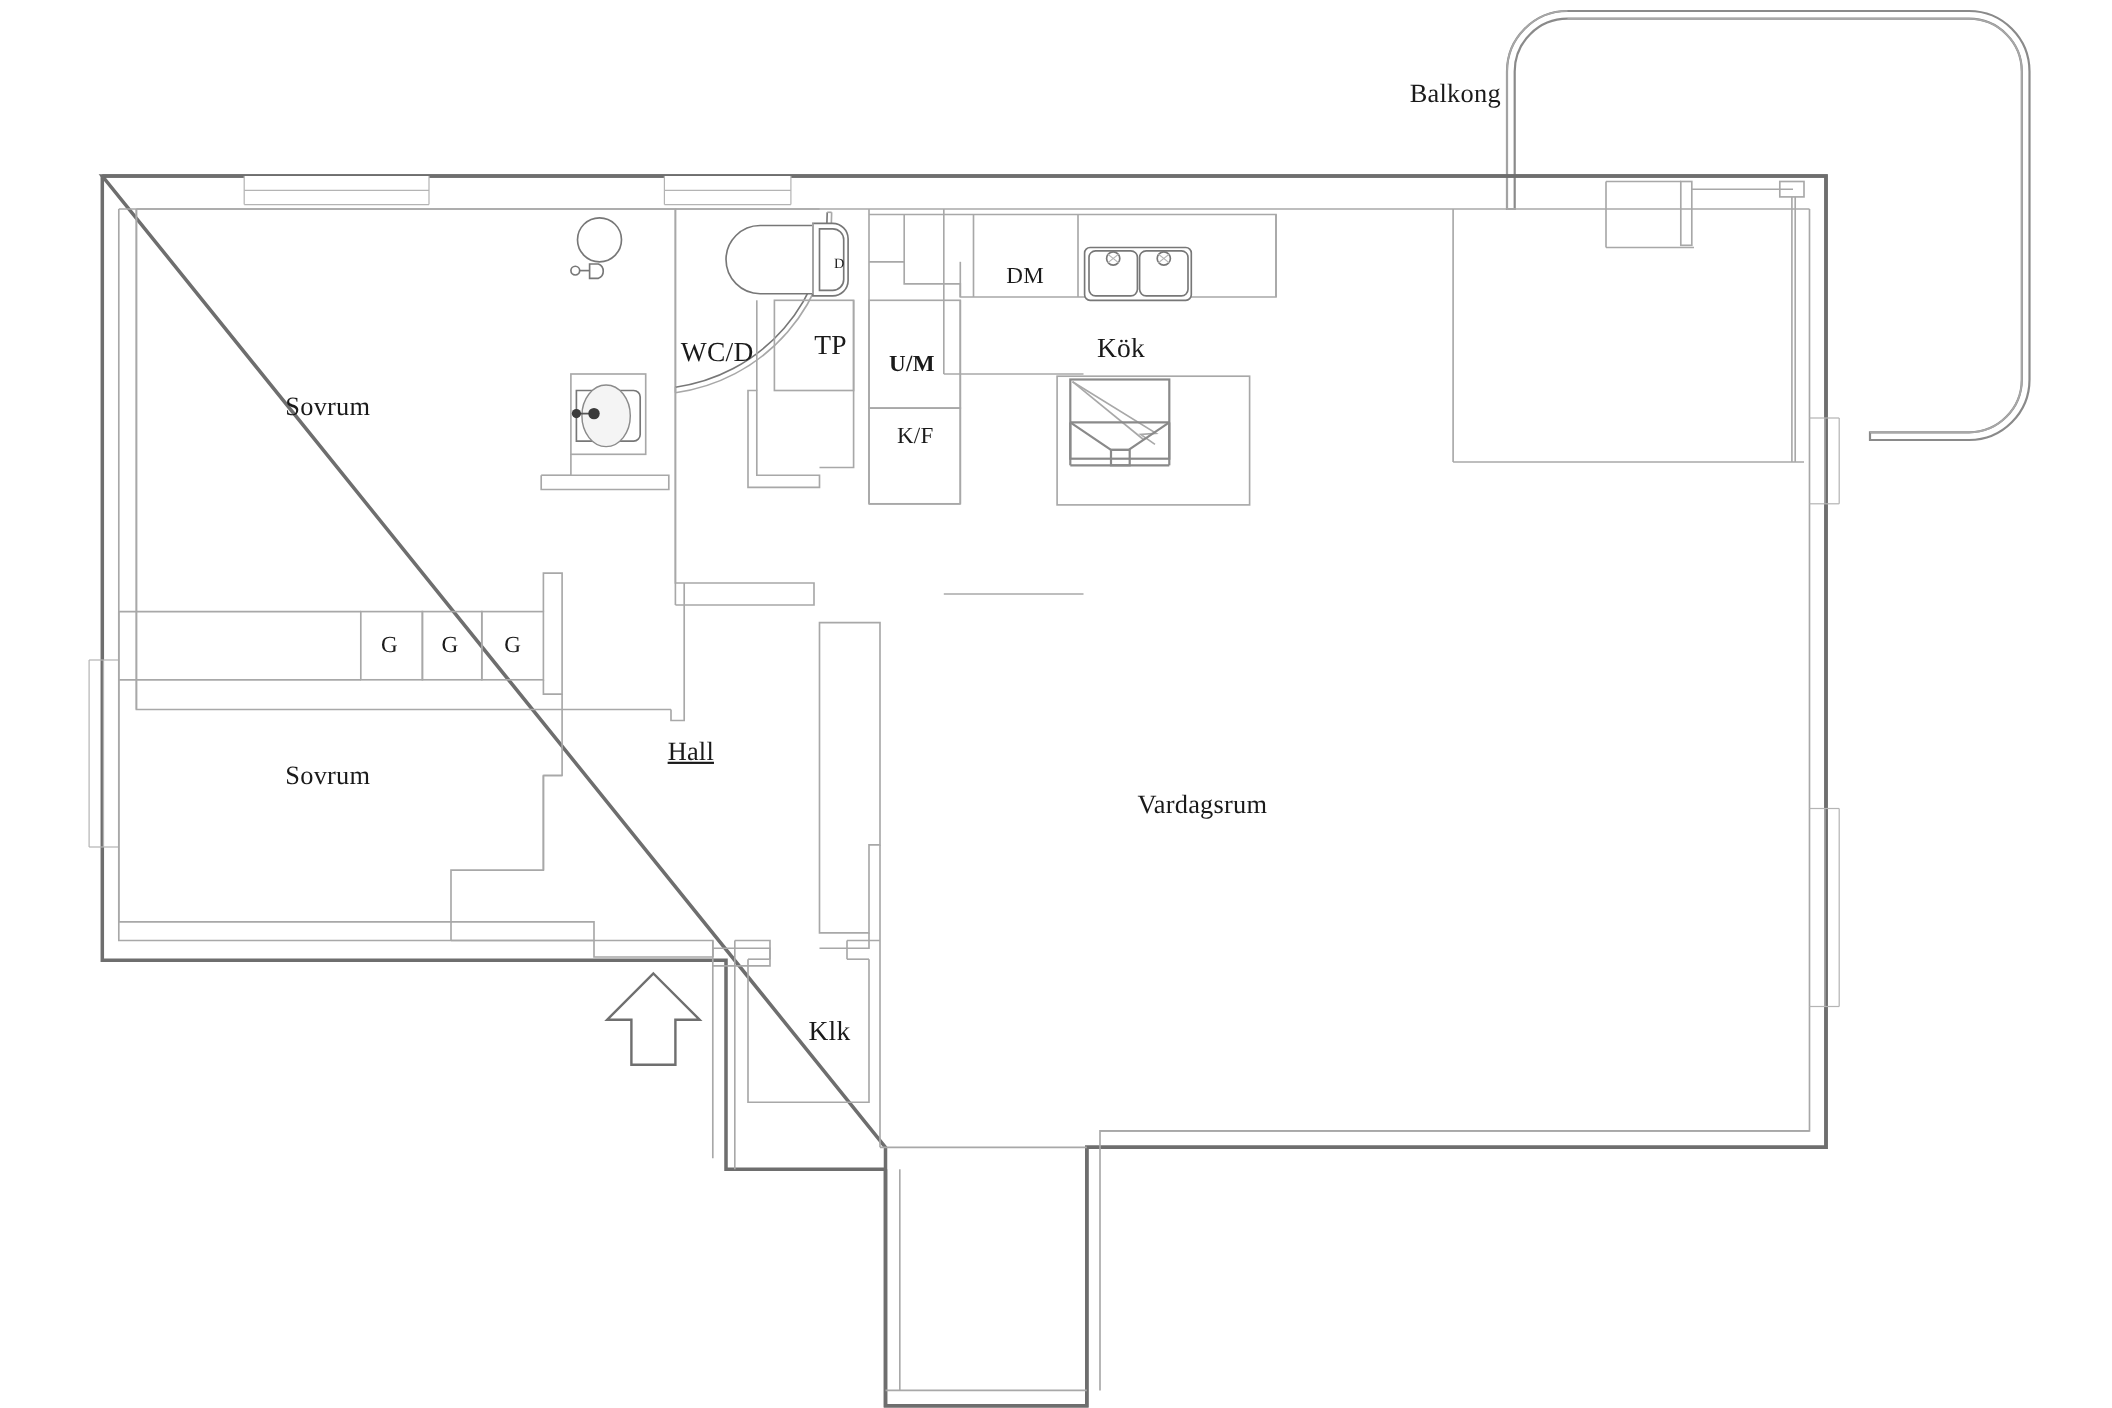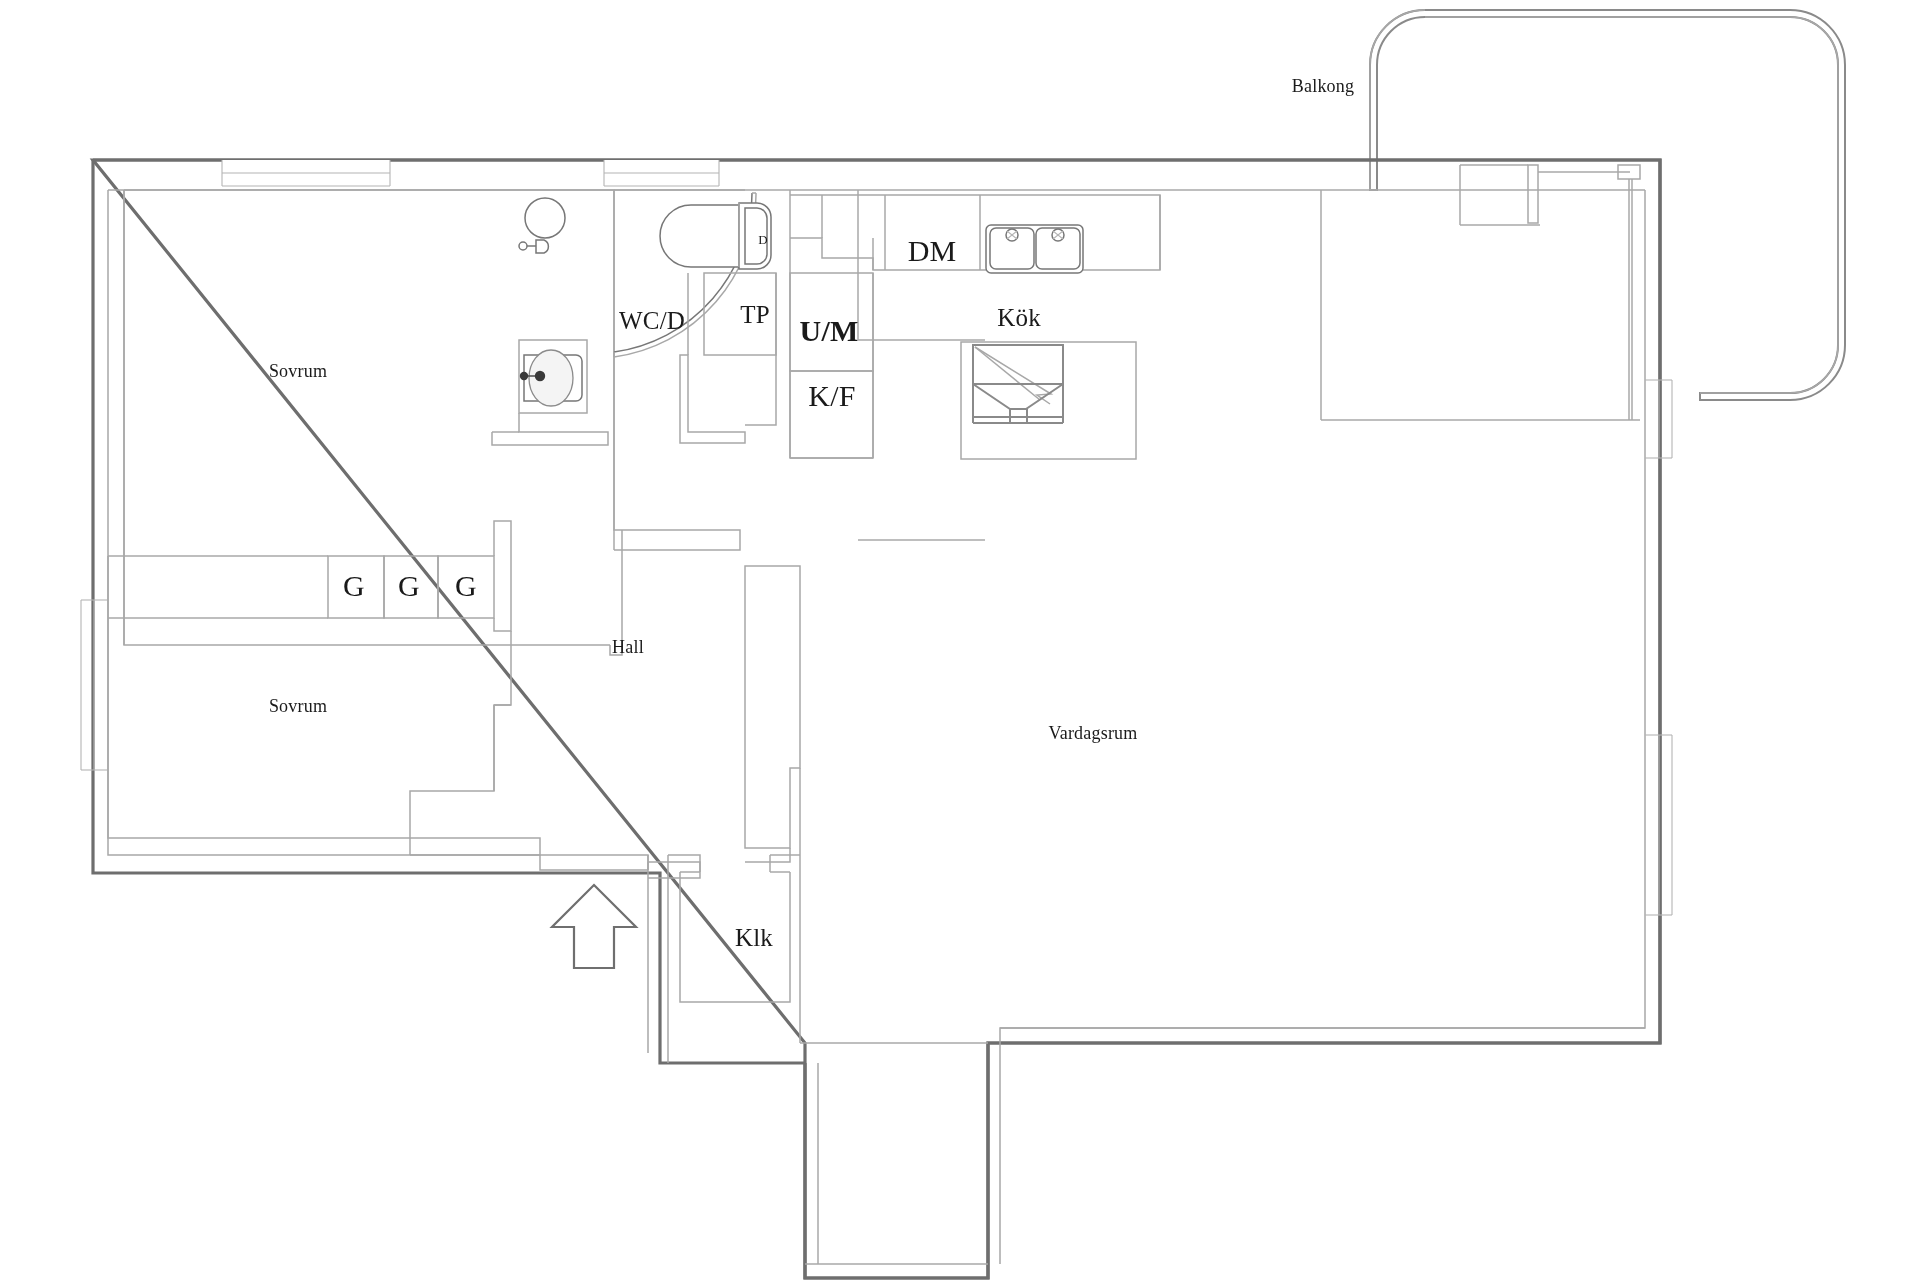--- a/index.html
+++ b/index.html
@@ -29,23 +29,23 @@
     display: block;
   }
   .room-label {
     position: absolute;
     font-family: "Liberation Serif", "DejaVu Serif", serif;
     color: #1a1a1a;
     white-space: nowrap;
     transform: translate(-50%, -50%);
     letter-spacing: 0.2px;
   }
-  .lbl-lg { font-size: 18px; }
+  .lbl-lg { font-size: 24px; }
   .lbl-md { font-size: 25px; }
-  .lbl-sm { font-size: 30px; }
+  .lbl-sm { font-size: 21px; }
   .wall-heavy { stroke: #6e6e6e; stroke-width: 3.2; fill: none; }
   .wall-med   { stroke: #8a8a8a; stroke-width: 2.0; fill: none; }
   .wall-thin  { stroke: #a8a8a8; stroke-width: 1.5; fill: none; }
   .wall-hair  { stroke: #b4b4b4; stroke-width: 1.1; fill: none; }
   .fixture    { stroke: #777777; stroke-width: 1.5; fill: #ffffff; }
   .fixture-d  { stroke: #555555; stroke-width: 1.6; fill: #ffffff; }
   .fill-w     { fill: #ffffff; }
   .arrow-shape{ stroke: #6f6f6f; stroke-width: 2.2; fill: #ffffff; }
   .dot        { fill: #3a3a3a; }
 </style>
@@ -311,21 +311,21 @@
   <div class="room-label lbl-sm" style="left:829px; top:331px;font-weight:bold;">U/M</div>
 
   <div class="room-label lbl-sm" style="left:832px; top:396px;">K/F</div>
 
   <div class="room-label lbl-sm" style="left:932px; top:251px;">DM</div>
 
   <div class="room-label lbl-md" style="left:1019px; top:318px;">Kök</div>
 
   <div class="room-label lbl-lg" style="left:1323px; top:86px;">Balkong</div>
 
-  <div class="room-label lbl-lg" style="left:628px; top:647px;">Hall</div>
+  <div class="room-label lbl-lg" style="left:628px; top:684px;text-decoration:underline;">Hall</div>
 
   <div class="room-label lbl-lg" style="left:1093px; top:733px;">Vardagsrum</div>
 
   <div class="room-label lbl-md" style="left:734px; top:938px;margin-left:20px;">Klk</div>
 
   <div class="room-label lbl-sm" style="left:354px; top:586px;">G</div>
   <div class="room-label lbl-sm" style="left:409px; top:586px;">G</div>
   <div class="room-label lbl-sm" style="left:466px; top:586px;">G</div>
 
   <div class="room-label" style="left:763px; top:240px; font-size:13px;">D</div>

